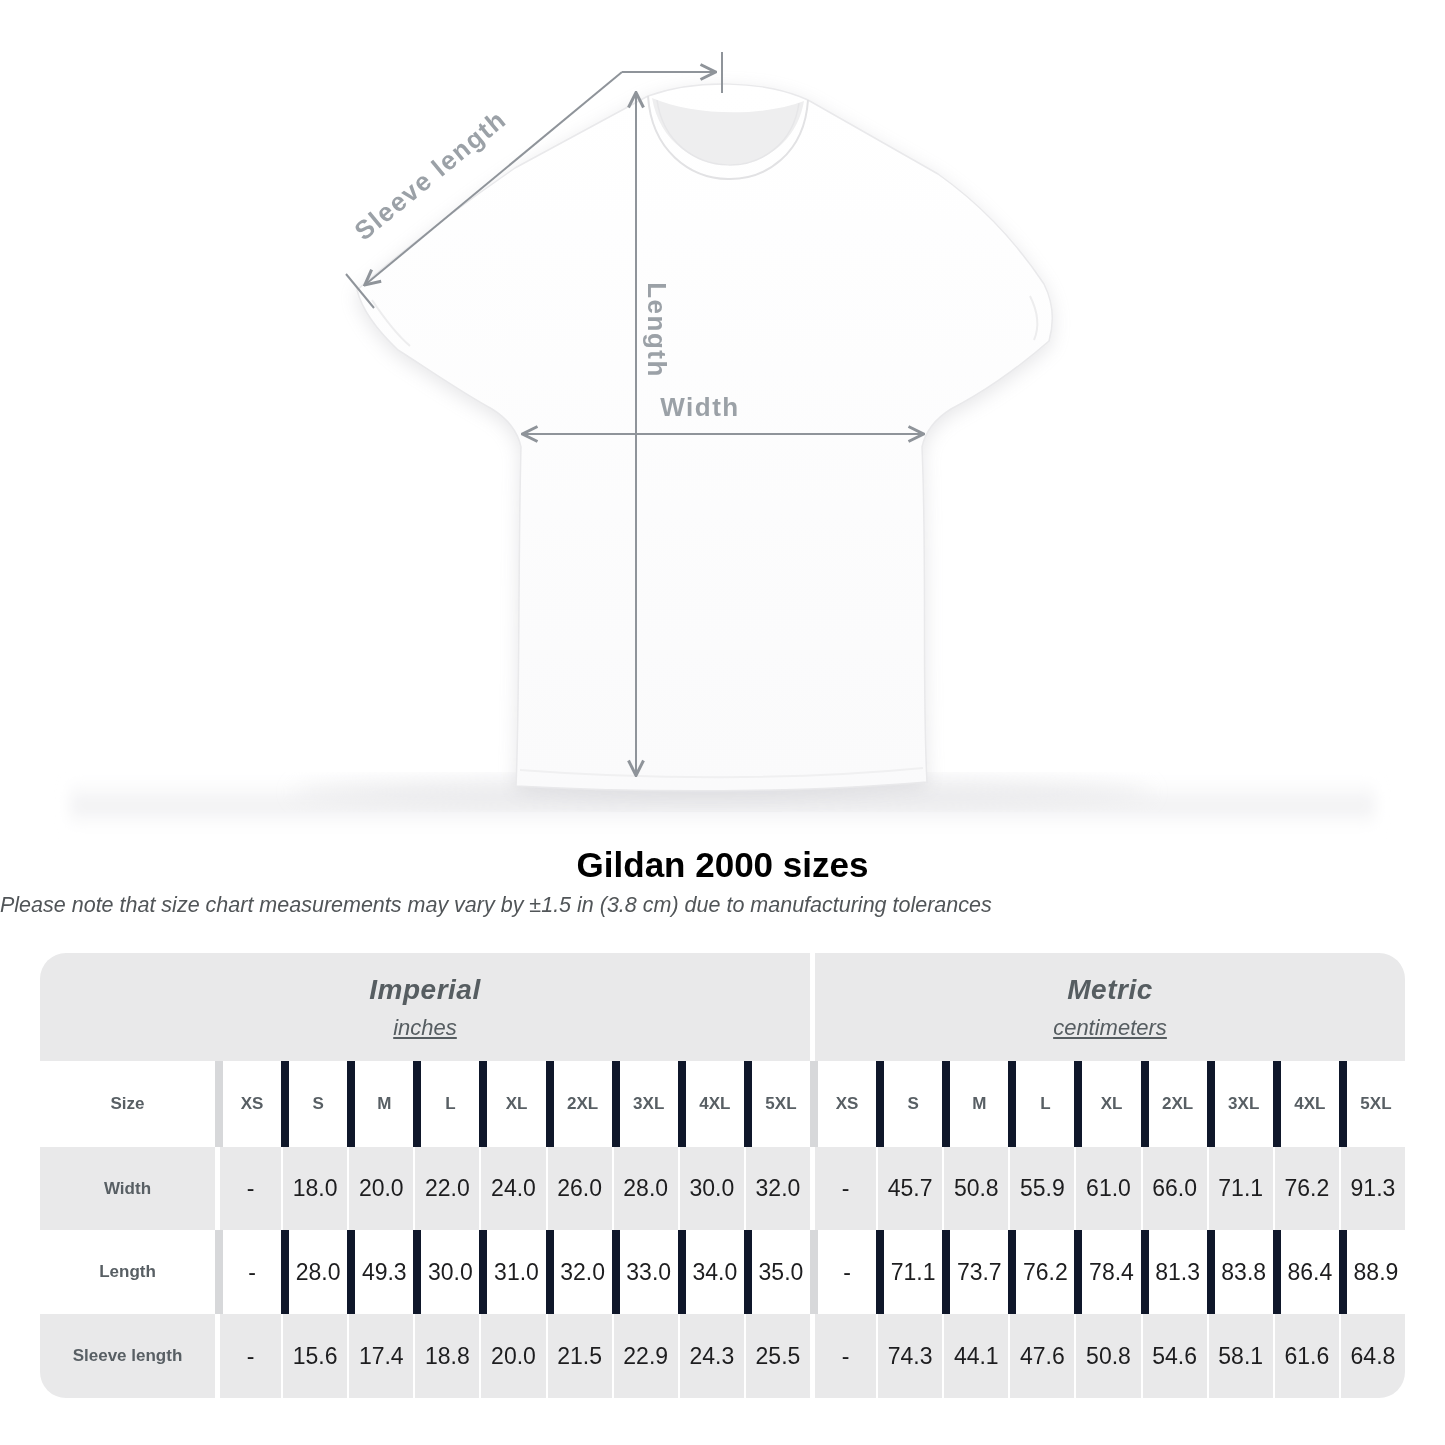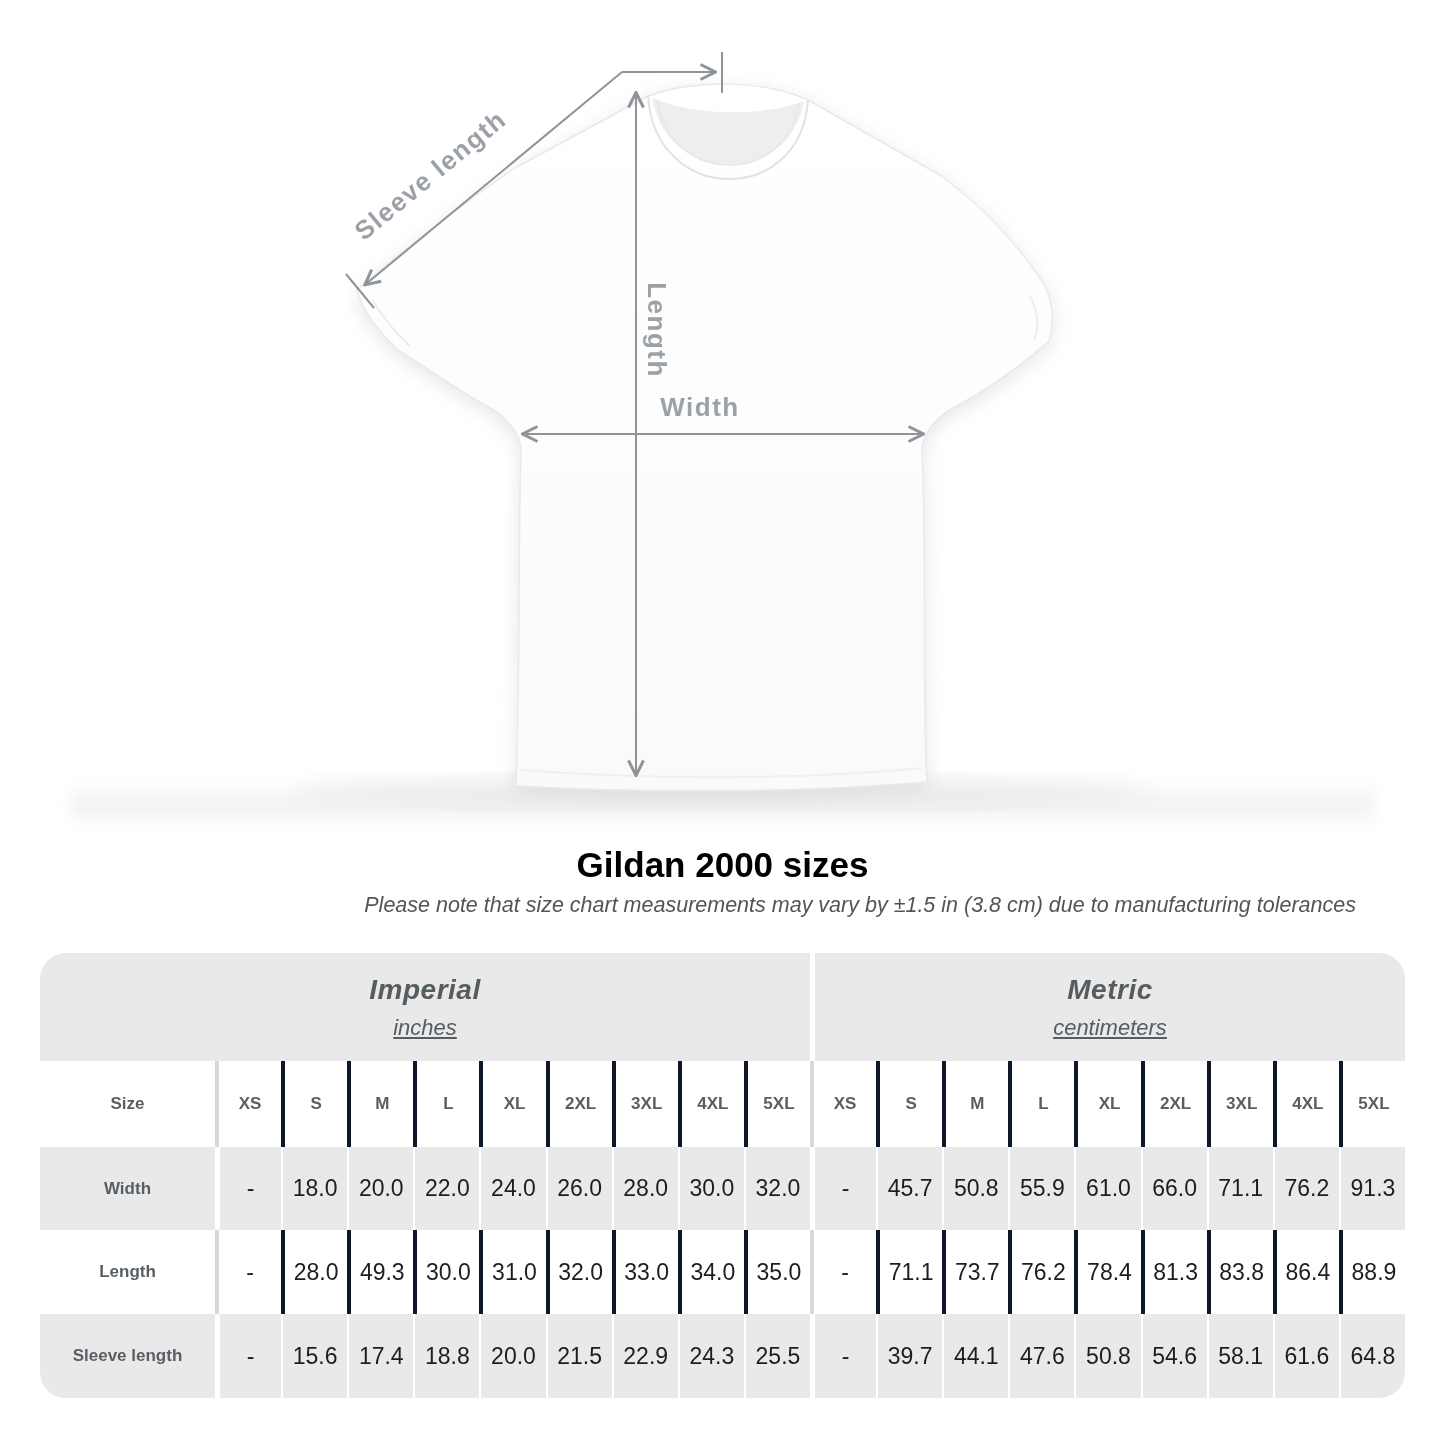--- a/index.html
+++ b/index.html
@@ -8,39 +8,39 @@
 
   
   .diagram-svg{position:absolute;left:0;top:0;}
   .measure-line{stroke:#8f949a;stroke-width:2;fill:none;}
   .measure-label{font-family:"Liberation Sans","DejaVu Sans",sans-serif;
                  font-weight:700;font-size:26px;fill:#9ba1a7;letter-spacing:1.5px;}
 
   
   .page-title{position:absolute;left:0;top:845;width:1445px;text-align:center;
               font-size:35px;font-weight:700;color:#000000;}
-  .page-subtitle{position:absolute;left:0;top:893px;width:1356px;text-align:right;
+  .page-subtitle{position:absolute;left:0;top:893px;width:1356px;text-align:left;
               font-size:21.5px;font-style:italic;color:#515558;}
   .page-title{top:845px;}
 
   
   .size-grid{position:absolute;left:40px;top:953px;width:1365px;height:445px;
              display:grid;grid-template-columns:175px repeat(18,1fr);
              grid-template-rows:108px 86px 83px 84px 84px;
              border-radius:26px;overflow:hidden;background:#ffffff;}
   .cell{display:flex;align-items:center;justify-content:center;min-width:0;}
   .band{background:#e9e9ea;flex-direction:column;gap:9px;}
   .band-right{border-left:5px solid #ffffff;}
   .band-title{font-size:28px;font-weight:700;font-style:italic;color:#565d61;letter-spacing:.5px;}
   .band-sub{font-size:22px;font-style:italic;color:#565d61;text-decoration:underline;}
   .r-white{background:#ffffff;}
   .r-gray{background:#e9e9ea;}
   .hdr{font-size:17px;font-weight:700;color:#585f64;}
   .val{font-size:23px;font-weight:400;color:#1d1d1f;}
-  .on-white.sep{border-left:4px solid #0f172a;}
+  .on-white.sep{border-left:8px solid #0f172a;}
   .on-gray.sep{border-left:2px solid #ffffff;}
   .on-gray.sep.wide{border-left-width:5px;}
   .on-white.sep.wide{border-left-color:#d7d8da;}
 </style>
 </head>
 <body>
 
 <div class="canvas">
 
   <svg class="diagram-svg" width="1445" height="845" viewBox="0 0 1445 845">
@@ -183,21 +183,21 @@
       <div class="cell r-gray on-gray val sep wide">-</div>
       <div class="cell r-gray on-gray val sep">15.6</div>
       <div class="cell r-gray on-gray val sep">17.4</div>
       <div class="cell r-gray on-gray val sep">18.8</div>
       <div class="cell r-gray on-gray val sep">20.0</div>
       <div class="cell r-gray on-gray val sep">21.5</div>
       <div class="cell r-gray on-gray val sep">22.9</div>
       <div class="cell r-gray on-gray val sep">24.3</div>
       <div class="cell r-gray on-gray val sep">25.5</div>
       <div class="cell r-gray on-gray val sep wide">-</div>
-      <div class="cell r-gray on-gray val sep">39.7</div>
+      <div class="cell r-gray on-gray val sep">74.3</div>
       <div class="cell r-gray on-gray val sep">44.1</div>
       <div class="cell r-gray on-gray val sep">47.6</div>
       <div class="cell r-gray on-gray val sep">50.8</div>
       <div class="cell r-gray on-gray val sep">54.6</div>
       <div class="cell r-gray on-gray val sep">58.1</div>
       <div class="cell r-gray on-gray val sep">61.6</div>
       <div class="cell r-gray on-gray val sep">64.8</div>
     </div>
 </div>
 

